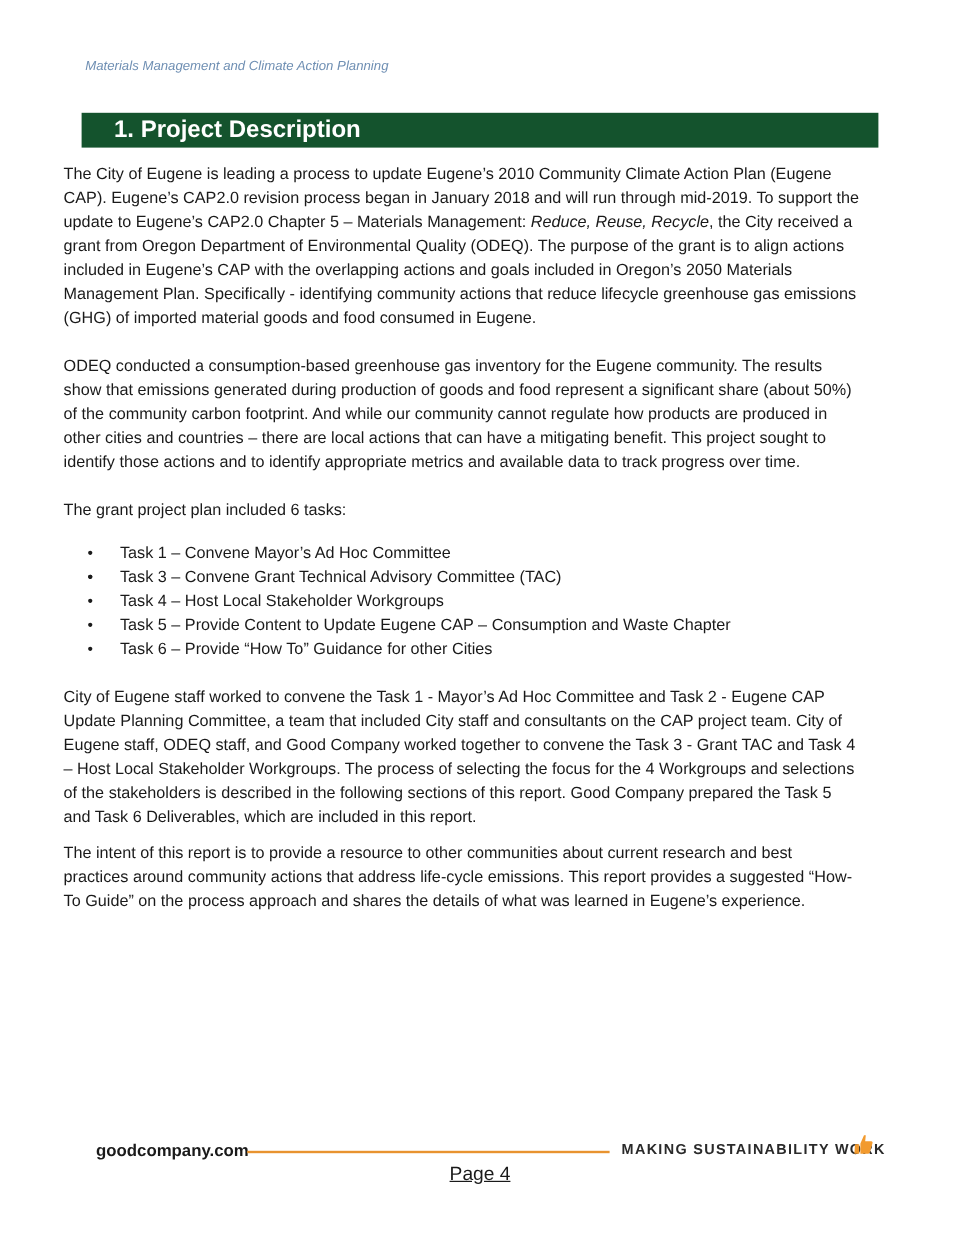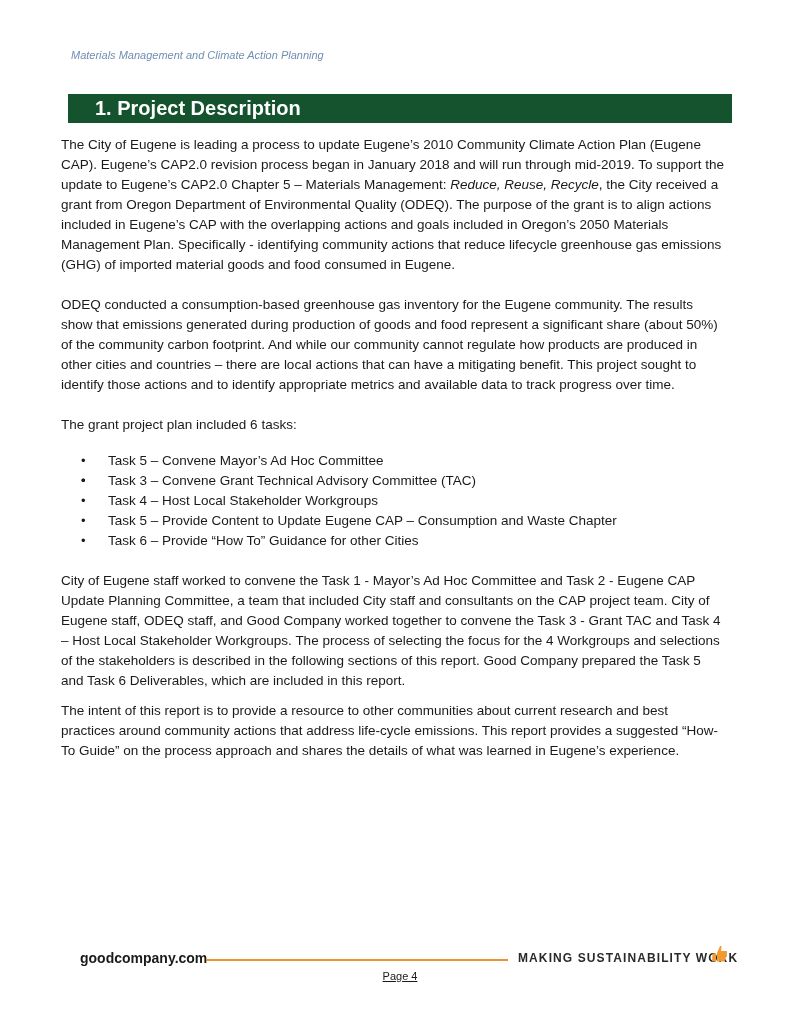--- a/index.html
+++ b/index.html
@@ -14,21 +14,21 @@
   }
   .section-bar {
     position: absolute; left: 68px; top: 94px; width: 664px; height: 29px;
     background: #14532d;
   }
   .section-title {
     position: absolute; left: 27px; top: 1px;
     font-size: 20px; font-weight: bold; color: #ffffff; line-height: 27px;
   }
   .body {
-    position: absolute; left: 61px; top: 135px; width: 664px;
+    position: absolute; left: 53px; top: 135px; width: 664px;
     font-size: 13.5px; line-height: 20px; color: #1a1a1a;
   }
   .body p { margin: 0; }
   .p1 { margin-bottom: 20px !important; }
   .p2 { margin-bottom: 20px !important; }
   .p3 { margin-bottom: 16px !important; }
   ul.tasks { margin: 0 0 20px 0; padding: 0 0 0 47px; list-style: none; }
   ul.tasks li { position: relative; line-height: 20px; }
   ul.tasks li .bullet {
     position: absolute; left: -27px; top: 0; font-size: 13px;
@@ -44,42 +44,42 @@
   }
   .footer-right {
     position: absolute; left: 518px; top: 951px;
     font-size: 12px; font-weight: bold; letter-spacing: 1.1px; color: #2a2a2a;
   }
   .thumb-icon {
     position: absolute; left: 711px; top: 945px; width: 18px; height: 18px;
   }
   .page-number {
     position: absolute; left: 0; width: 800px; top: 970px; text-align: center;
-    font-size: 11px; color: #1a1a1a; text-decoration: underline;
+    font-size: 16px; color: #1a1a1a; text-decoration: underline;
   }
   em { font-style: italic; }
 </style>
 </head>
 <body>
 
 <div class="running-header">Materials Management and Climate Action Planning</div>
 
 <div class="section-bar">
   <div class="section-title">1. Project Description</div>
 </div>
 
 <div class="body">
   <p class="p1"><span>The City of Eugene is leading a process to update Eugene’s 2010 Community Climate Action Plan (Eugene CAP). Eugene’s CAP2.0 revision process began in January 2018 and will run through mid-2019. To support the update to Eugene’s CAP2.0 Chapter 5 – Materials Management: </span><em>Reduce, Reuse, Recycle</em><span>, the City received a grant from Oregon Department of Environmental Quality (ODEQ). The purpose of the grant is to align actions included in Eugene’s CAP with the overlapping actions and goals included in Oregon’s 2050 Materials Management Plan. Specifically - identifying community actions that reduce lifecycle greenhouse gas emissions (GHG) of imported material goods and food consumed in Eugene.</span></p>
 
   <p class="p2">ODEQ conducted a consumption-based greenhouse gas inventory for the Eugene community. The results show that emissions generated during production of goods and food represent a significant share (about 50%) of the community carbon footprint. And while our community cannot regulate how products are produced in other cities and countries – there are local actions that can have a mitigating benefit. This project sought to identify those actions and to identify appropriate metrics and available data to track progress over time.</p>
 
   <p class="p3">The grant project plan included 6 tasks:</p>
 
   <ul class="tasks">
-    <li><span class="bullet">•</span><span>Task 5 – Convene Mayor’s Ad Hoc Committee</span></li>
+    <li><span class="bullet">•</span><span>Task 1 – Convene Mayor’s Ad Hoc Committee</span></li>
     <li><span class="bullet">•</span></li>
     <li><span class="bullet">•</span><span>Task 3 – Convene Grant Technical Advisory Committee (TAC)</span></li>
     <li><span class="bullet">•</span><span>Task 4 – Host Local Stakeholder Workgroups</span></li>
     <li><span class="bullet">•</span><span>Task 5 – Provide Content to Update Eugene CAP – Consumption and Waste Chapter</span></li>
     <li><span class="bullet">•</span><span>Task 6 – Provide “How To” Guidance for other Cities</span></li>
   </ul>
 
   <p class="p4">City of Eugene staff worked to convene the Task 1 - Mayor’s Ad Hoc Committee and Task 2 - Eugene CAP Update Planning Committee, a team that included City staff and consultants on the CAP project team. City of Eugene staff, ODEQ staff, and Good Company worked together to convene the Task 3 - Grant TAC and Task 4 – Host Local Stakeholder Workgroups. The process of selecting the focus for the 4 Workgroups and selections of the stakeholders is described in the following sections of this report. Good Company prepared the Task 5 and Task 6 Deliverables, which are included in this report.</p>
 
   <p class="p5">The intent of this report is to provide a resource to other communities about current research and best practices around community actions that address life-cycle emissions. This report provides a suggested “How-To Guide” on the process approach and shares the details of what was learned in Eugene’s experience.</p>

